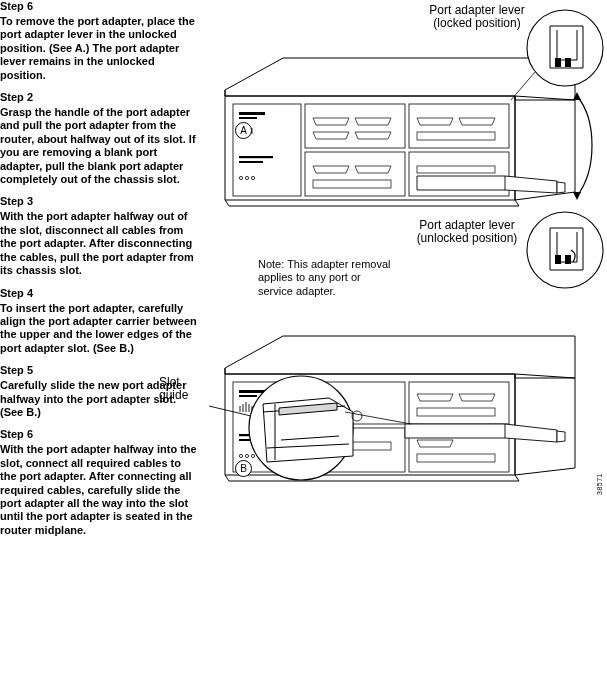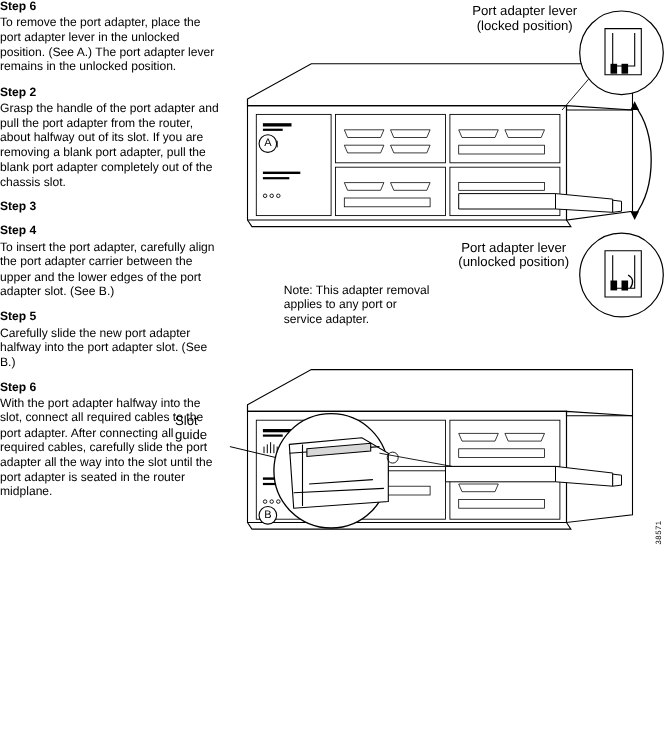--- a/index.html
+++ b/index.html
@@ -33,20 +33,21 @@
   }
   .step-title {
     font-size: 11px;
     font-weight: bold;
     line-height: 13px;
     margin-bottom: 2px;
   }
   .step-body {
     font-size: 11px;
     line-height: 13.4px;
+    font-weight: bold;
   }
 
   
   .fig {
     position: absolute;
   }
   .note-text {
     position: absolute;
     font-size: 11px;
     line-height: 13.4px;
@@ -95,20 +96,21 @@
       <div class="step-body">To remove the port adapter, place the port adapter lever in the unlocked position. (See A.) The port adapter lever remains in the unlocked position.</div>
     </div>
 
     <div class="step-block">
       <div class="step-title">Step 2</div>
       <div class="step-body">Grasp the handle of the port adapter and pull the port adapter from the router, about halfway out of its slot. If you are removing a blank port adapter, pull the blank port adapter completely out of the chassis slot.</div>
     </div>
 
     <div class="step-block">
       <div class="step-title">Step 3</div>
+      <div class="step-body">With the port adapter halfway out of the slot, disconnect all cables from the port adapter. After disconnecting the cables, pull the port adapter from its chassis slot.</div>
     </div>
 
     <div class="step-block">
       <div class="step-title">Step 4</div>
       <div class="step-body">To insert the port adapter, carefully align the port adapter carrier between the upper and the lower edges of the port adapter slot. (See B.)</div>
     </div>
 
     <div class="step-block">
       <div class="step-title">Step 5</div>
       <div class="step-body">Carefully slide the new port adapter halfway into the port adapter slot. (See B.)</div>

